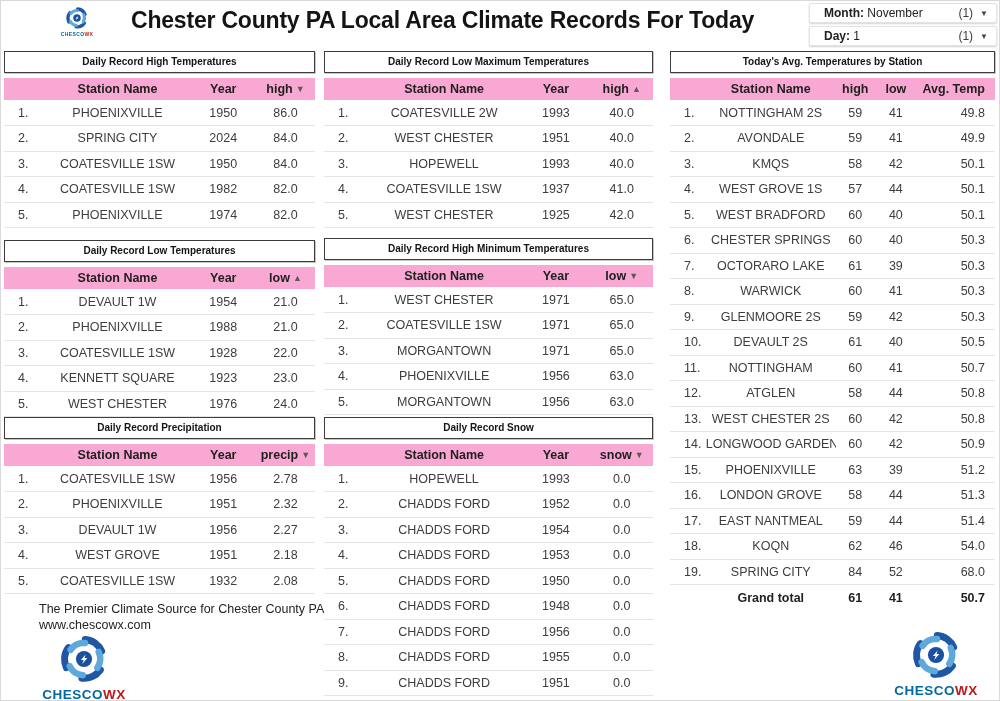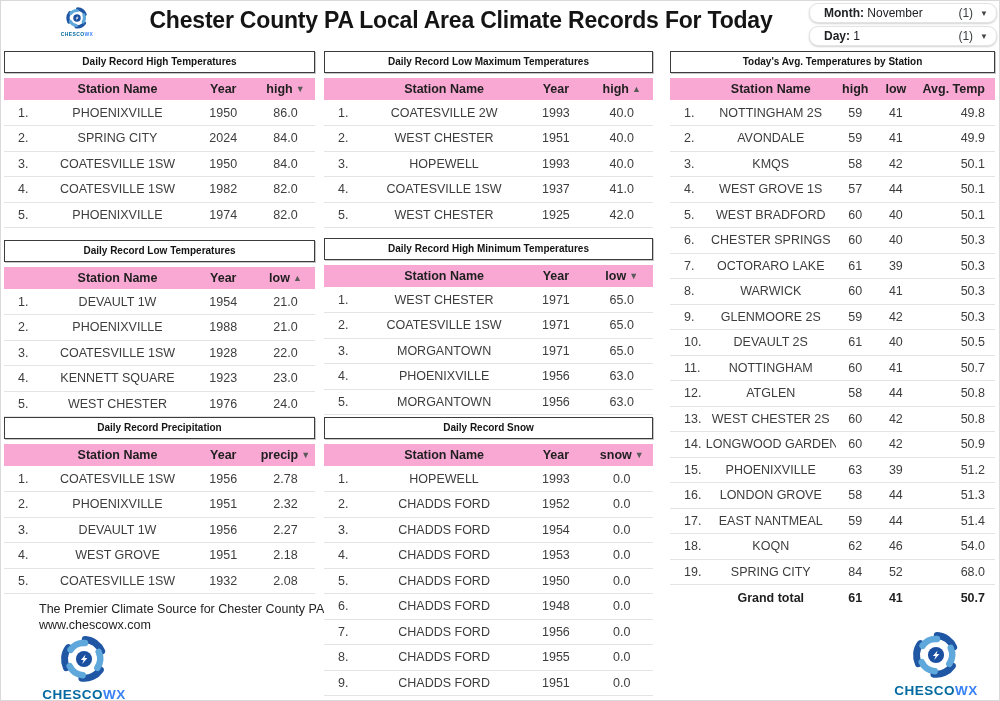--- a/index.html
+++ b/index.html
@@ -7,32 +7,32 @@
   body { font-family:"Liberation Sans", sans-serif; }
   #canvas {
     position:relative; width:1000px; height:701px;
     background:#ffffff; border:1px solid #d9d9d9; overflow:hidden;
     color:#3d3d3d;
   }
 
   
   .page-title {
     position:absolute; top:6px; left:130px; width:660px;
-    text-align:center; font-size:23px; font-weight:bold; color:#141414;
+    font-size:23px; font-weight:bold; color:#141414;
     letter-spacing:-0.2px;
   }
   .mini-logo { position:absolute; top:5px; left:52px; width:48px; text-align:center; }
   .mini-logo svg { width:24px; height:24px; display:block; margin:0 auto; }
   .mini-logo .brandline { font-size:5px; font-weight:bold; letter-spacing:0.4px; margin-top:1px; }
-  .brand-dark { color:#0369a1; } .brand-light { color:#3b82f6; }
+  .brand-dark { color:#0369a1; } .brand-light { color:#b91c1c; }
 
   
   .chip {
     position:absolute; left:808px; width:188px; height:20px;
-    background:#fff; border:1px solid #e3e3e3; border-radius:9px;
+    background:#fff; border:1px solid #e3e3e3; border-radius:2px;
     box-shadow:0 1px 2px rgba(0,0,0,0.18);
     display:flex; align-items:center; justify-content:space-between;
     padding:0 8px 0 14px; font-size:12px; color:#202124; cursor:pointer;
   }
   .chip .lab { font-weight:bold; }
   .chip .val { font-weight:normal; }
   .chip .right { color:#3c4043; display:flex; align-items:center; gap:7px; }
   .chip .caret { font-size:8px; color:#444; }
 
   

